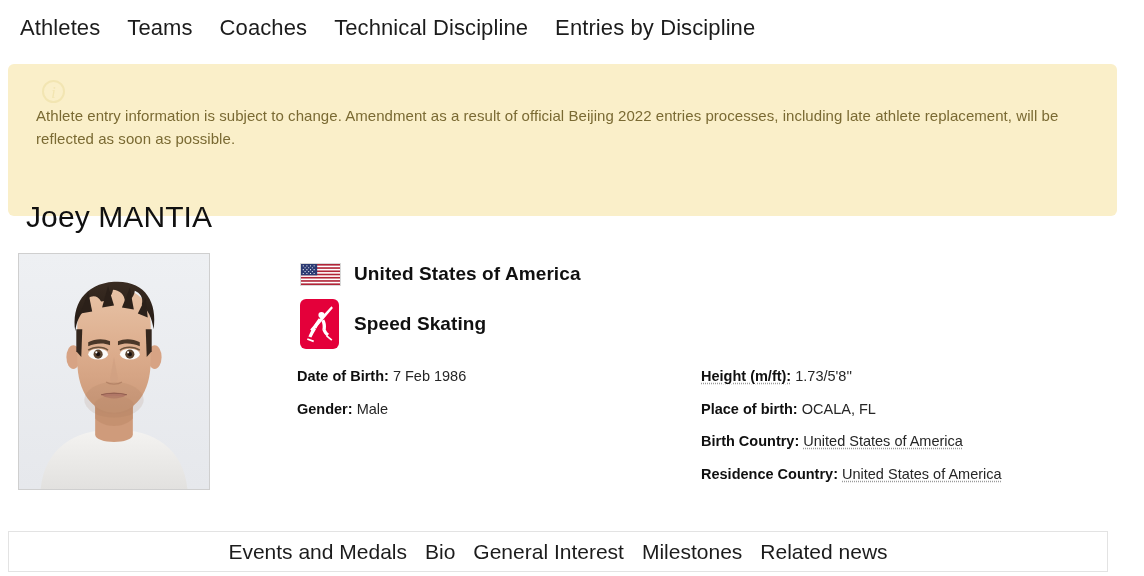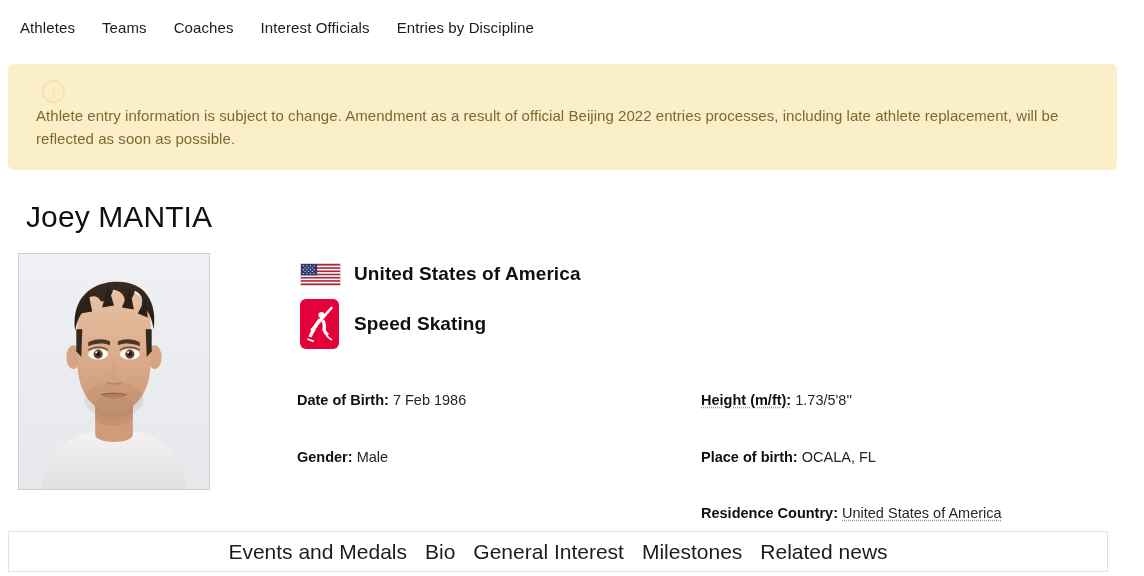--- a/index.html
+++ b/index.html
@@ -23,36 +23,36 @@
     left: 0; top: 0;
     width: 1144px;
     height: 55px;
     display: flex;
     align-items: center;
     padding-left: 20px;
     box-sizing: border-box;
     background: #ffffff;
   }
   .topnav-item {
-    font-size: 15px;
+    font-size: 22px;
     color: #1c1c1c;
     margin-right: 27px;
     white-space: nowrap;
     cursor: pointer;
     letter-spacing: .1px;
   }
   .topnav-item:last-child { margin-right: 1px; }
 
   
   .notice {
     position: absolute;
     left: 8px;
     top: 64px;
     width: 1109px;
-    height: 106px;
+    height: 152px;
     box-sizing: border-box;
     background: #faefc9;
     border-radius: 6px;
     padding: 16px 28px 0 28px;
   }
   .notice-icon {
     width: 23px;
     height: 23px;
     border-radius: 50%;
     border: 2px solid #f2e5b2;
@@ -150,21 +150,20 @@
   .details-right {
     position: absolute;
     left: 701px;
     top: 360px;
   }
   .detail-row {
     font-size: 14.5px;
     line-height: 32.5px;
     color: #1a1a1a;
     white-space: nowrap;
-    margin-top: 24px;
   }
   .detail-row .k {
     font-weight: bold;
     color: #101010;
   }
   .detail-row .v { color: #262626; }
   .detail-row .v.squiggle {
     text-decoration: underline;
     text-decoration-style: dotted;
     text-decoration-color: #9a9a9a;
@@ -199,21 +198,21 @@
     cursor: pointer;
   }
 </style>
 </head>
 <body>
 
 <nav class="topnav">
   <span class="topnav-item">Athletes</span>
   <span class="topnav-item">Teams</span>
   <span class="topnav-item">Coaches</span>
-  <span class="topnav-item">Interest Officials</span>
+  <span class="topnav-item">Technical Discipline</span>
   <span class="topnav-item">Entries by Discipline</span>
 </nav>
 
 <div class="notice">
   <div class="notice-icon">i</div>
   <div class="notice-text">Athlete entry information is subject to change. Amendment as a result of official Beijing 2022 entries processes, including late athlete replacement, will be reflected as soon as possible.</div>
 </div>
 
 <h1 class="athlete-name">Joey MANTIA</h1>
 
@@ -365,20 +364,24 @@
 <div class="details-right">
   <div class="detail-row">
     <span class="k squiggle-k">Height (m/ft):</span>
     <span class="v">1.73/5'8''</span>
   </div>
   <div class="detail-row">
     <span class="k">Place of birth:</span>
     <span class="v">OCALA, FL</span>
   </div>
   <div class="detail-row">
+    <span class="k">Birth Country:</span>
+    <span class="v squiggle">United States of America</span>
+  </div>
+  <div class="detail-row">
     <span class="k">Residence Country:</span>
     <span class="v squiggle">United States of America</span>
   </div>
 </div>
 
 <div class="tabbar">
   <span class="tabbar-item">Events and Medals</span>
   <span class="tabbar-item">Bio</span>
   <span class="tabbar-item">General Interest</span>
   <span class="tabbar-item">Milestones</span>

